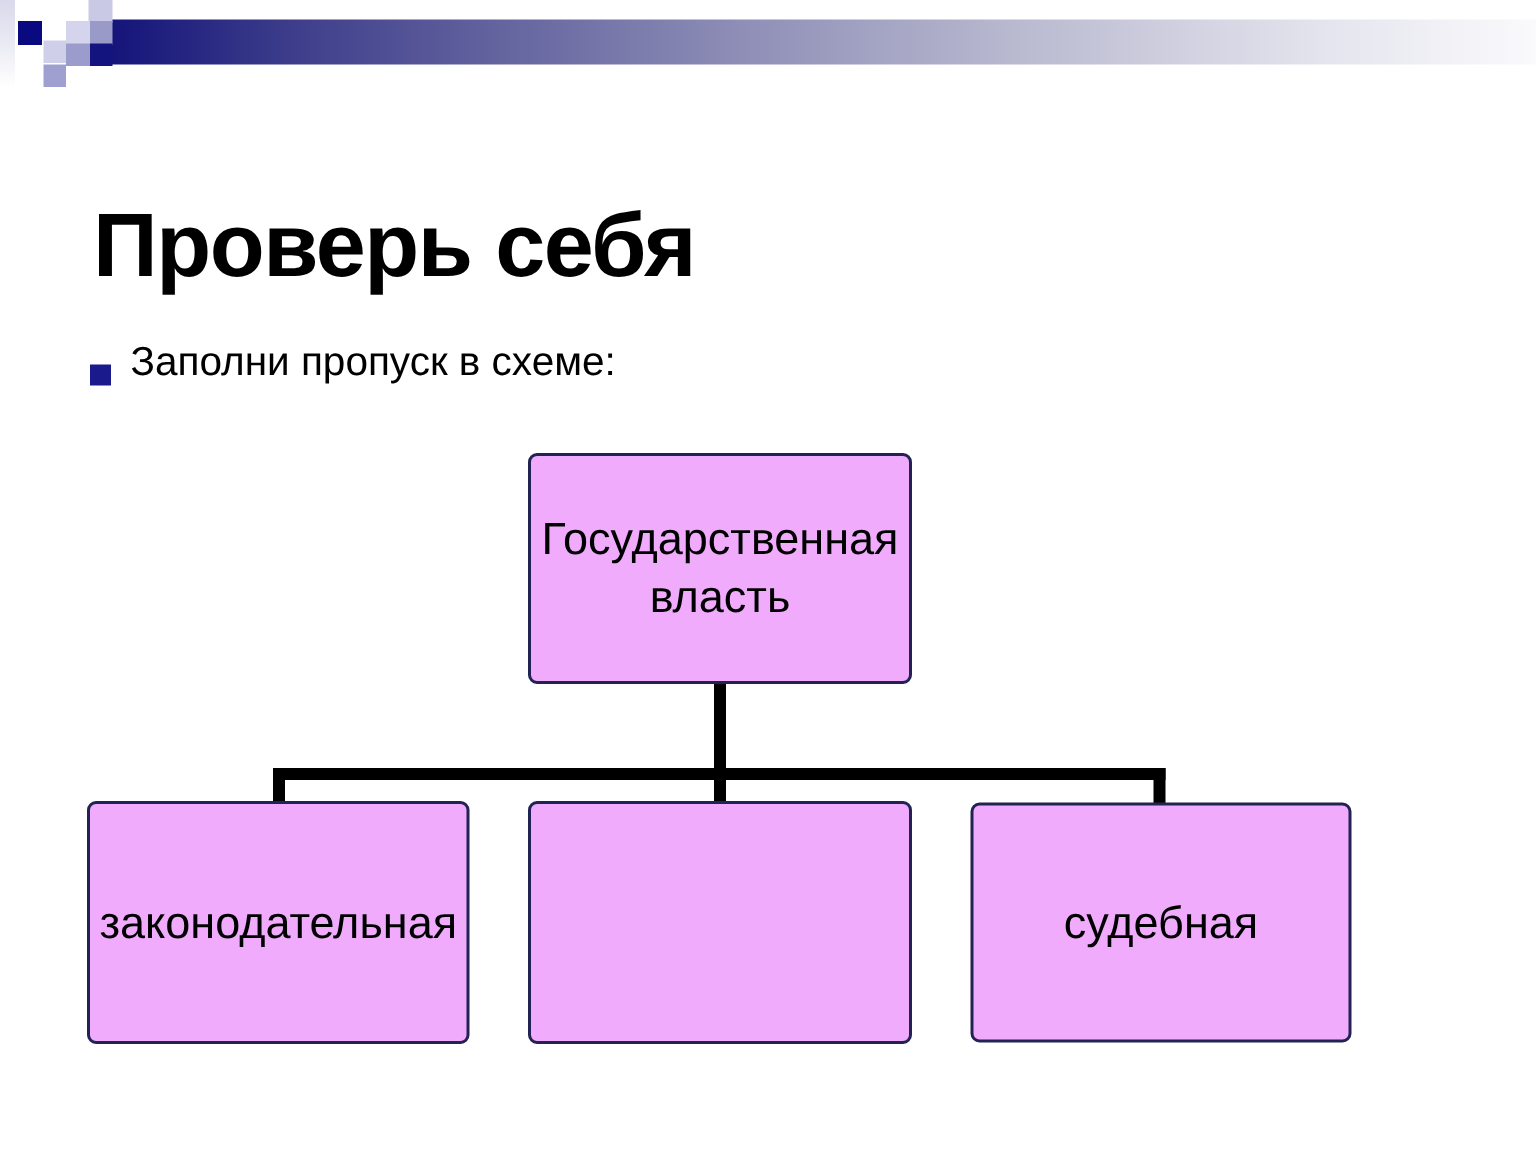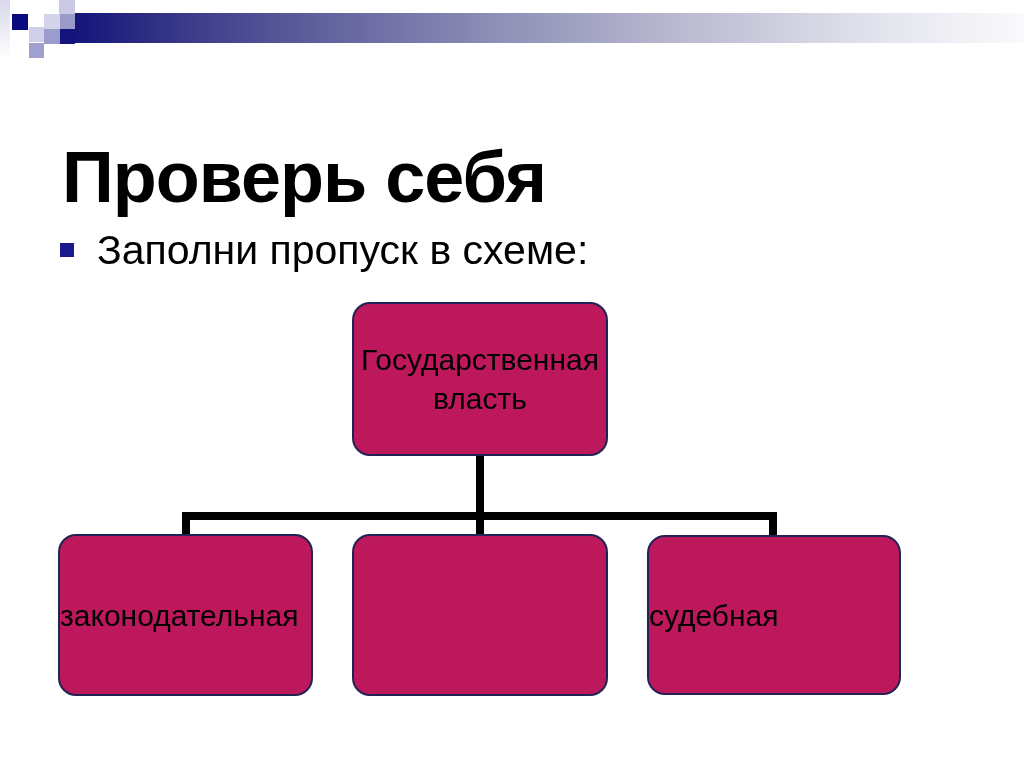--- a/index.html
+++ b/index.html
@@ -26,40 +26,40 @@
   .px.s1{left:59px;top:0;width:16px;height:15px;background:#c9c9e5;}
   .px.s2{left:44px;top:14px;width:16px;height:16px;background:#d4d4ec;}
   .px.s3{left:60px;top:14px;width:15px;height:16px;background:#9a9ac8;}
   .px.s4{left:29px;top:27px;width:15px;height:15px;background:#cfcfe9;}
   .px.s5{left:44px;top:29px;width:16px;height:15px;background:#9c9ccc;}
   .px.navy2{left:60px;top:29px;width:15px;height:15px;background:#14147e;}
   .px.s7{left:29px;top:43px;width:15px;height:15px;background:#a0a0d0;}
   
   .title{
     position:absolute;left:62px;top:92px;
-    font-size:72px;font-weight:bold;line-height:1.05;
+    font-size:60px;font-weight:bold;line-height:1.05;
     letter-spacing:-1px;white-space:nowrap;
   }
   
   .bullet-row{position:absolute;left:60px;top:224px;display:flex;align-items:flex-start;}
   .bullet-marker{width:14px;height:14px;background:#1a1a8c;margin-top:19px;flex:none;}
-  .bullet-text{margin-left:23px;font-size:41px;line-height:1.3;white-space:nowrap;}
+  .bullet-text{margin-left:13px;font-size:27px;line-height:1.3;white-space:nowrap;}
   
   .connector{position:absolute;background:#000;z-index:1;}
   .conn-v{left:476px;top:455px;width:8px;height:82px;}
   .conn-h{left:182px;top:512px;width:595px;height:8px;}
   .conn-dl{left:182px;top:512px;width:8px;height:27px;}
   .conn-dr{left:769px;top:512px;width:8px;height:27px;}
   .dbox{
     position:absolute;z-index:2;
-    background:#be185d;
+    background:#f0abfc;
     border:2px solid #222255;
-    border-radius:18px;
+    border-radius:6px;
     box-sizing:border-box;
-    display:flex;align-items:center;justify-content:flex-start;
+    display:flex;align-items:center;justify-content:center;
     text-align:center;
     font-size:30px;line-height:39px;
     color:#000;
   }
   .box-root{left:352px;top:302px;width:256px;height:154px;}
   .box-left{left:58px;top:534px;width:255px;height:162px;}
   .box-mid{left:352px;top:534px;width:256px;height:162px;}
   .box-right{left:647px;top:535px;width:254px;height:160px;}
 </style>
 </head>

